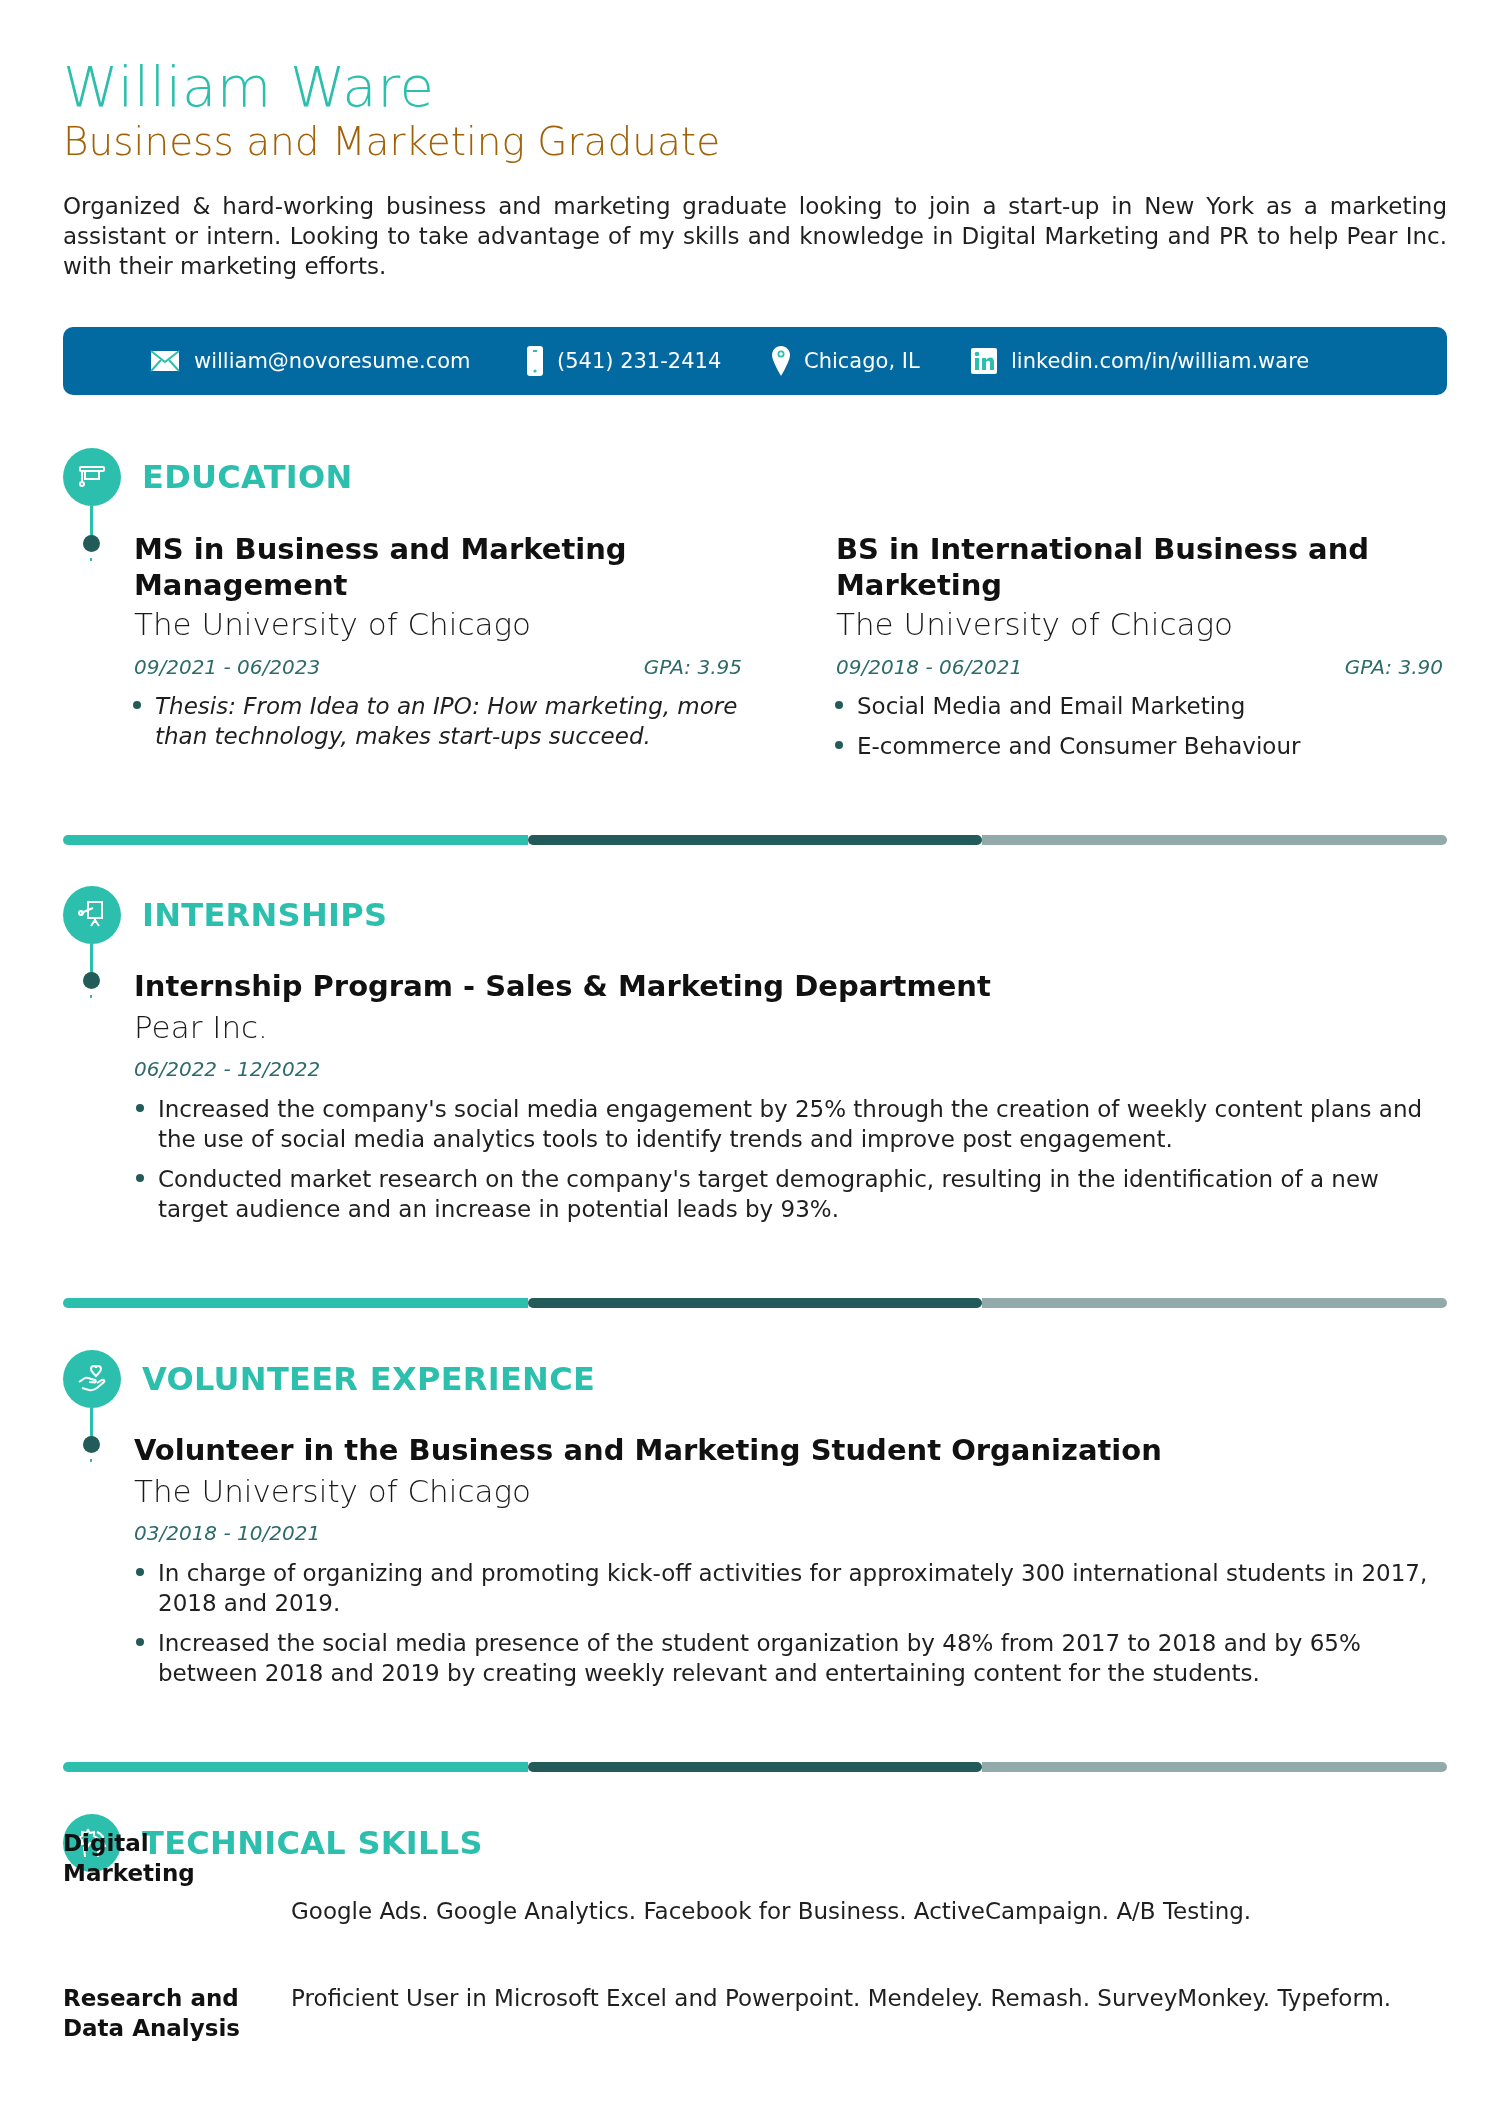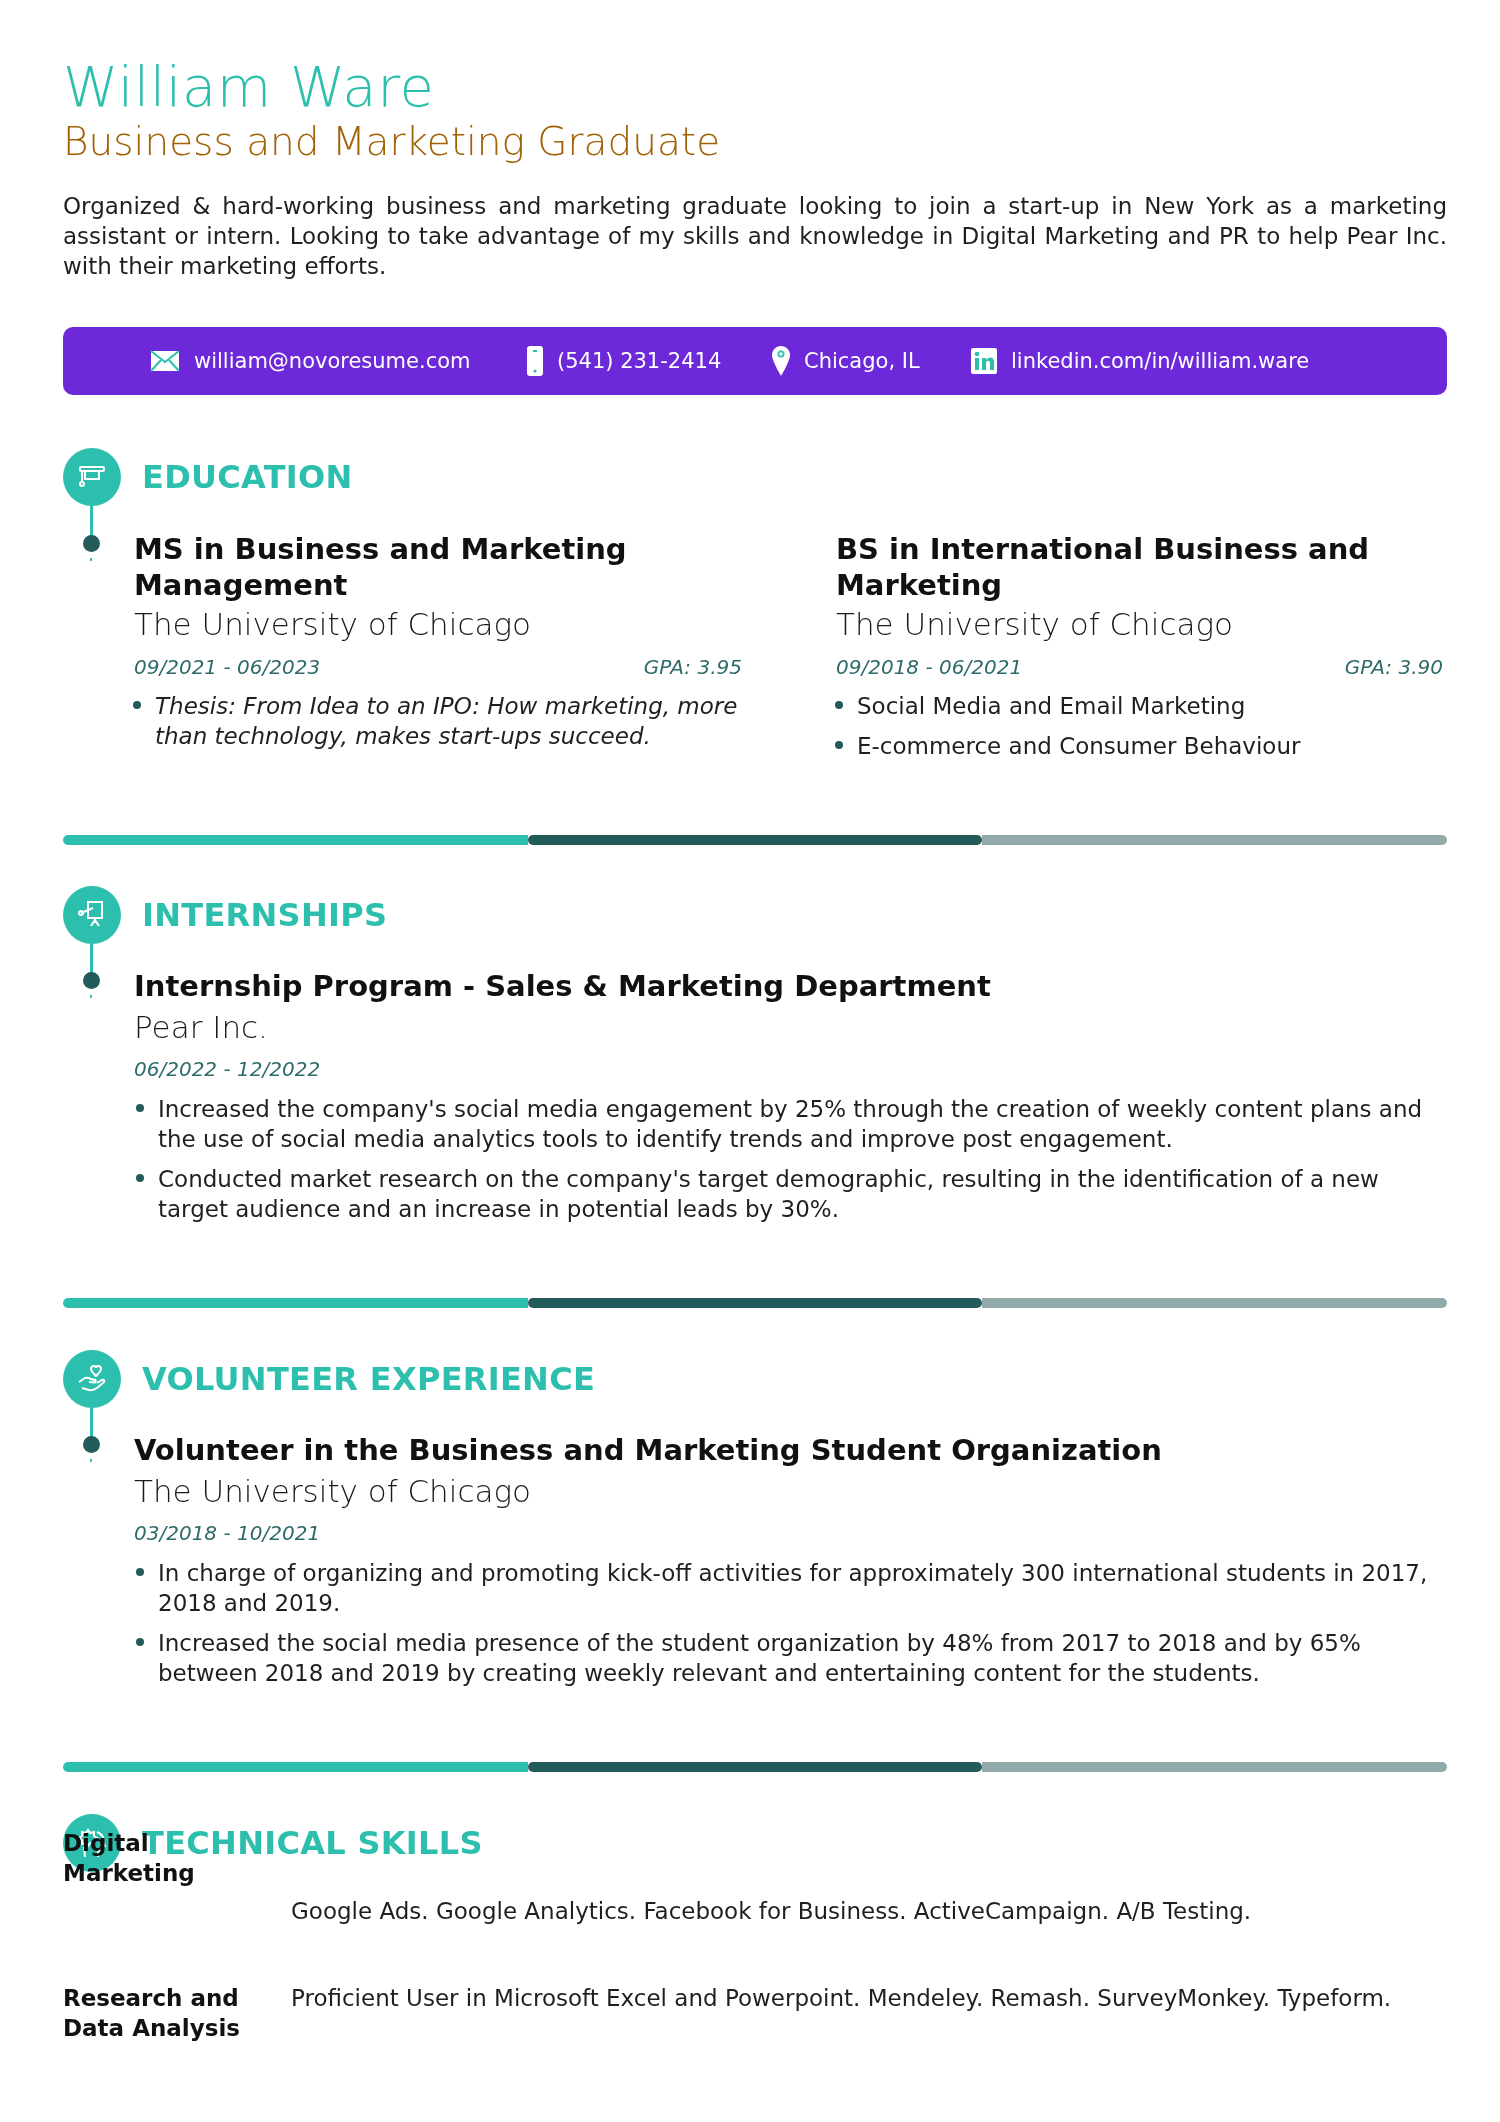--- a/index.html
+++ b/index.html
@@ -5,21 +5,21 @@
   * { box-sizing: border-box; margin: 0; padding: 0; }
   html, body { width: 1500px; height: 2122px; background: #ffffff; }
   body { position: relative; font-family: "DejaVu Sans", sans-serif; color: #1a1a1a; overflow: hidden; }
 
   .abs { position: absolute; }
 
   .name { left: 63px; top: 52px; font-size: 56px; font-weight: 300; color: #2dbfad; letter-spacing: 0.5px; line-height: 70px; font-family: "DejaVu Sans", sans-serif; }
   .subtitle { left: 63px; top: 122px; font-size: 39px; color: #a16207; line-height: 40px; font-weight: 300; }
   .summary { left: 63px; top: 191px; width: 1384px; font-size: 23px; line-height: 30px; color: #1f1f1f; text-align: justify; }
 
-  .contact-bar { left: 63px; top: 327px; width: 1384px; height: 68px; background: #6d28d9; border-radius: 10px; }
+  .contact-bar { left: 63px; top: 327px; width: 1384px; height: 68px; background: #0369a1; border-radius: 10px; }
   .contact-item { position: absolute; top: 0; height: 68px; display: flex; align-items: center; color: #ffffff; font-size: 21px; }
   .contact-item svg { margin-right: 14px; flex: none; }
 
   .sec-icon { position: absolute; left: 63px; width: 58px; height: 58px; border-radius: 50%; background: #2dbfad; display: flex; align-items: center; justify-content: center; }
   .sec-line { position: absolute; left: 90px; width: 3px; height: 30px; background: #2dbfad; }
   .sec-dot { position: absolute; left: 83px; width: 17px; height: 17px; border-radius: 50%; background: #235a5a; }
   .sec-tick { position: absolute; left: 90px; width: 2px; height: 3px; background: #2dbfad; }
   .sec-title { position: absolute; left: 142px; font-size: 32px; font-weight: bold; color: #2dbfad; line-height: 40px; letter-spacing: 0.3px; }
 
   .entry-title { position: absolute; font-size: 29px; font-weight: bold; color: #111; line-height: 36px; }
@@ -137,21 +137,21 @@
 <div class="sec-dot" style="top:972px;"></div>
 <div class="sec-tick" style="top:995px;"></div>
 <div class="sec-title" style="top:895px;">INTERNSHIPS</div>
 
 <div>
   <div class="entry-title" style="left:134px; top:968px;">Internship Program - Sales &amp; Marketing Department</div>
   <div class="entry-org" style="left:134px; top:1007px;">Pear Inc.</div>
   <div class="entry-date" style="left:134px; top:1056px;">06/2022 - 12/2022</div>
   <ul class="bullets" style="left:134px; top:1094px; width:1313px;">
     <li>Increased the company's social media engagement by 25% through the creation of weekly content plans and the use of social media analytics tools to identify trends and improve post engagement.</li>
-    <li>Conducted market research on the company's target demographic, resulting in the identification of a new target audience and an increase in potential leads by 30%.</li>
+    <li>Conducted market research on the company's target demographic, resulting in the identification of a new target audience and an increase in potential leads by 93%.</li>
   </ul>
 </div>
 
 <div class="divider" style="top:1298px;">
     <div class="seg1"></div>
     <div class="seg2"></div>
     <div class="seg3"></div>
   </div>
 
 <div class="sec-icon" style="top:1350px;">

